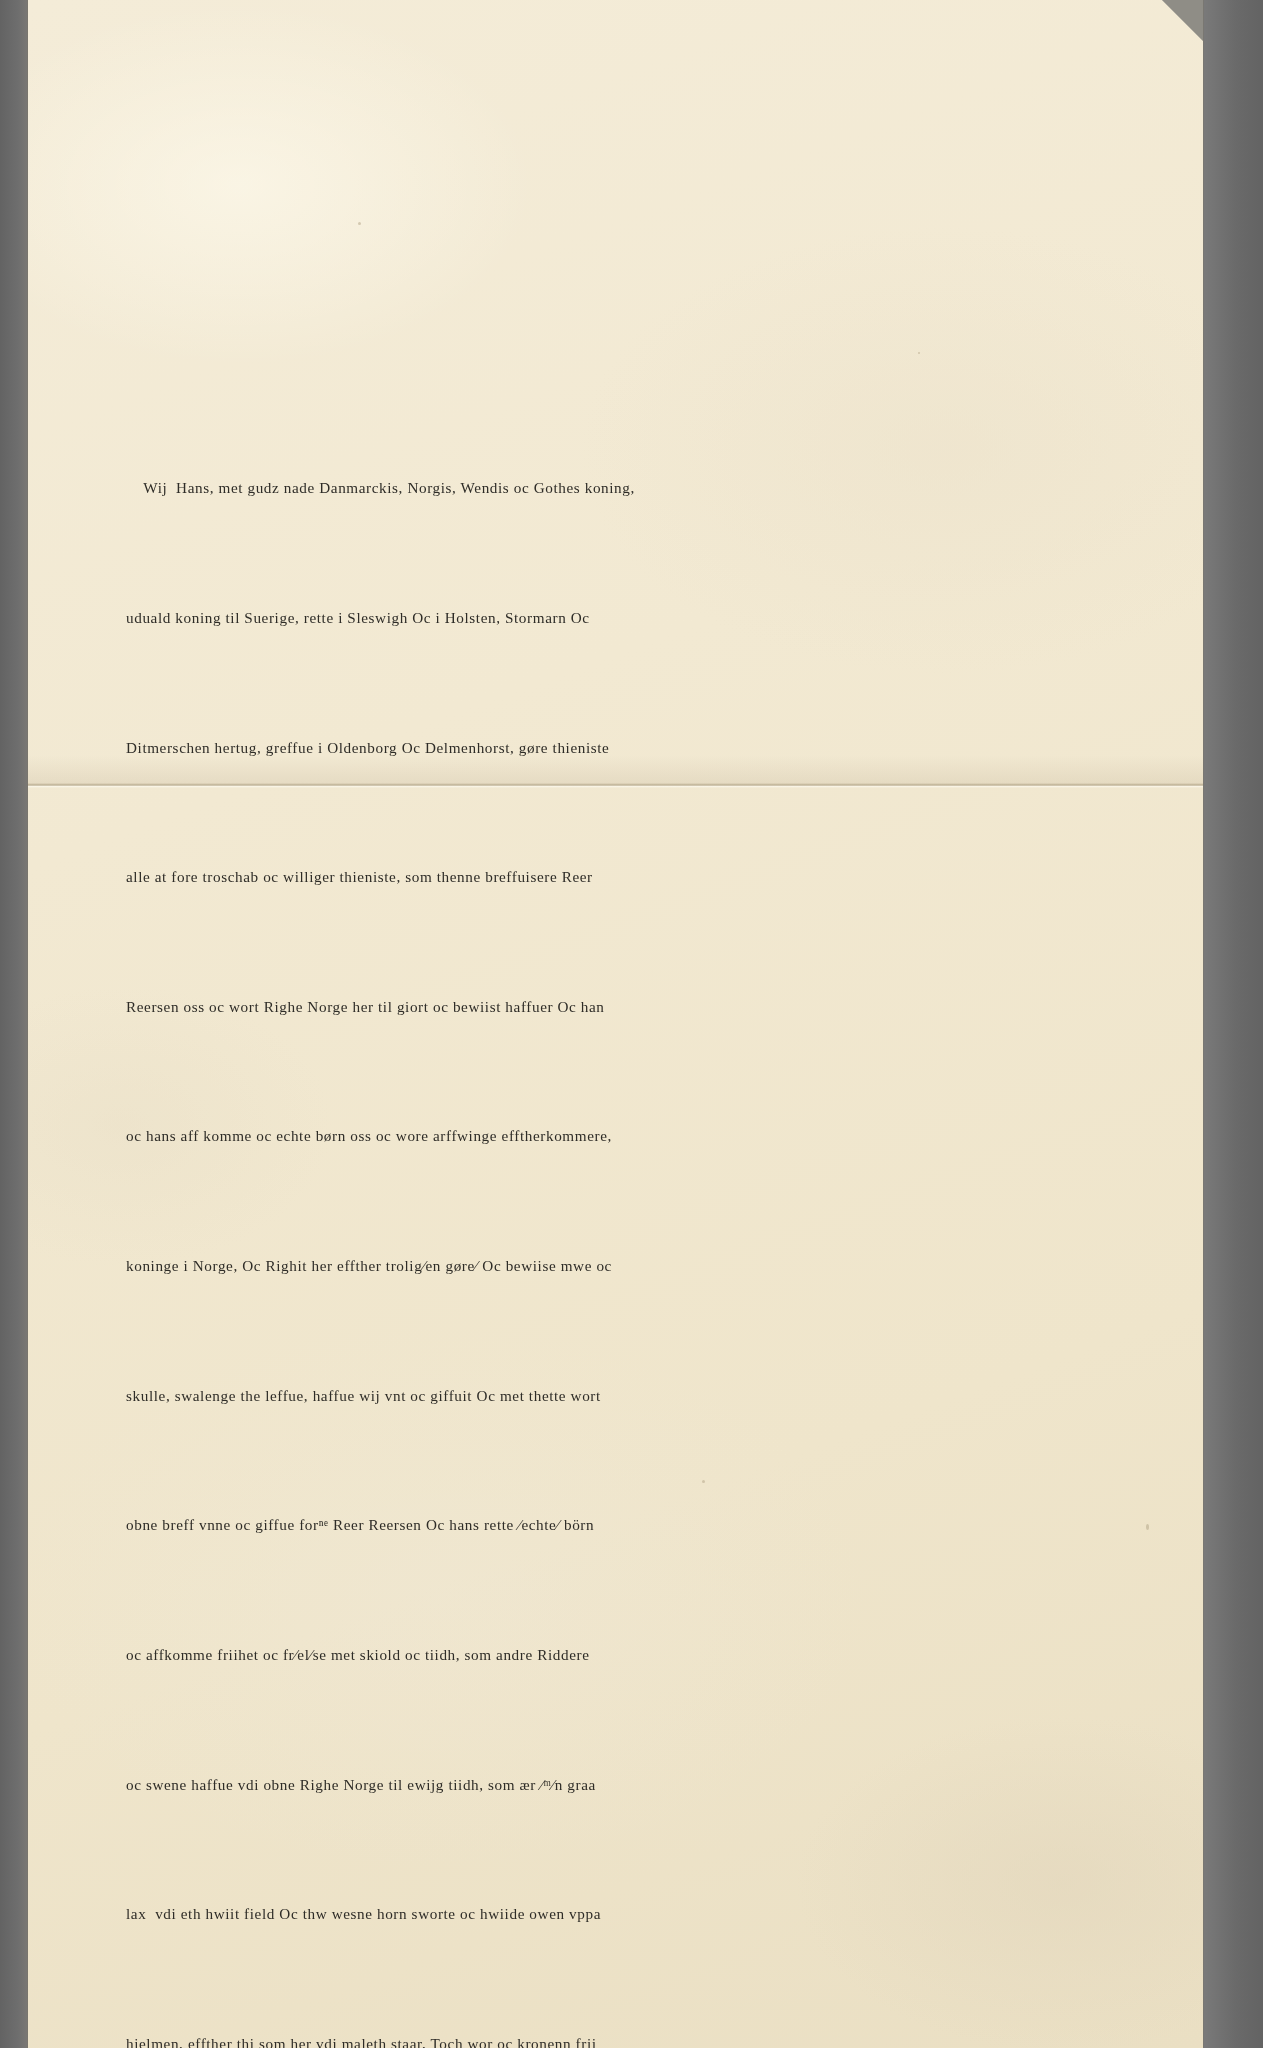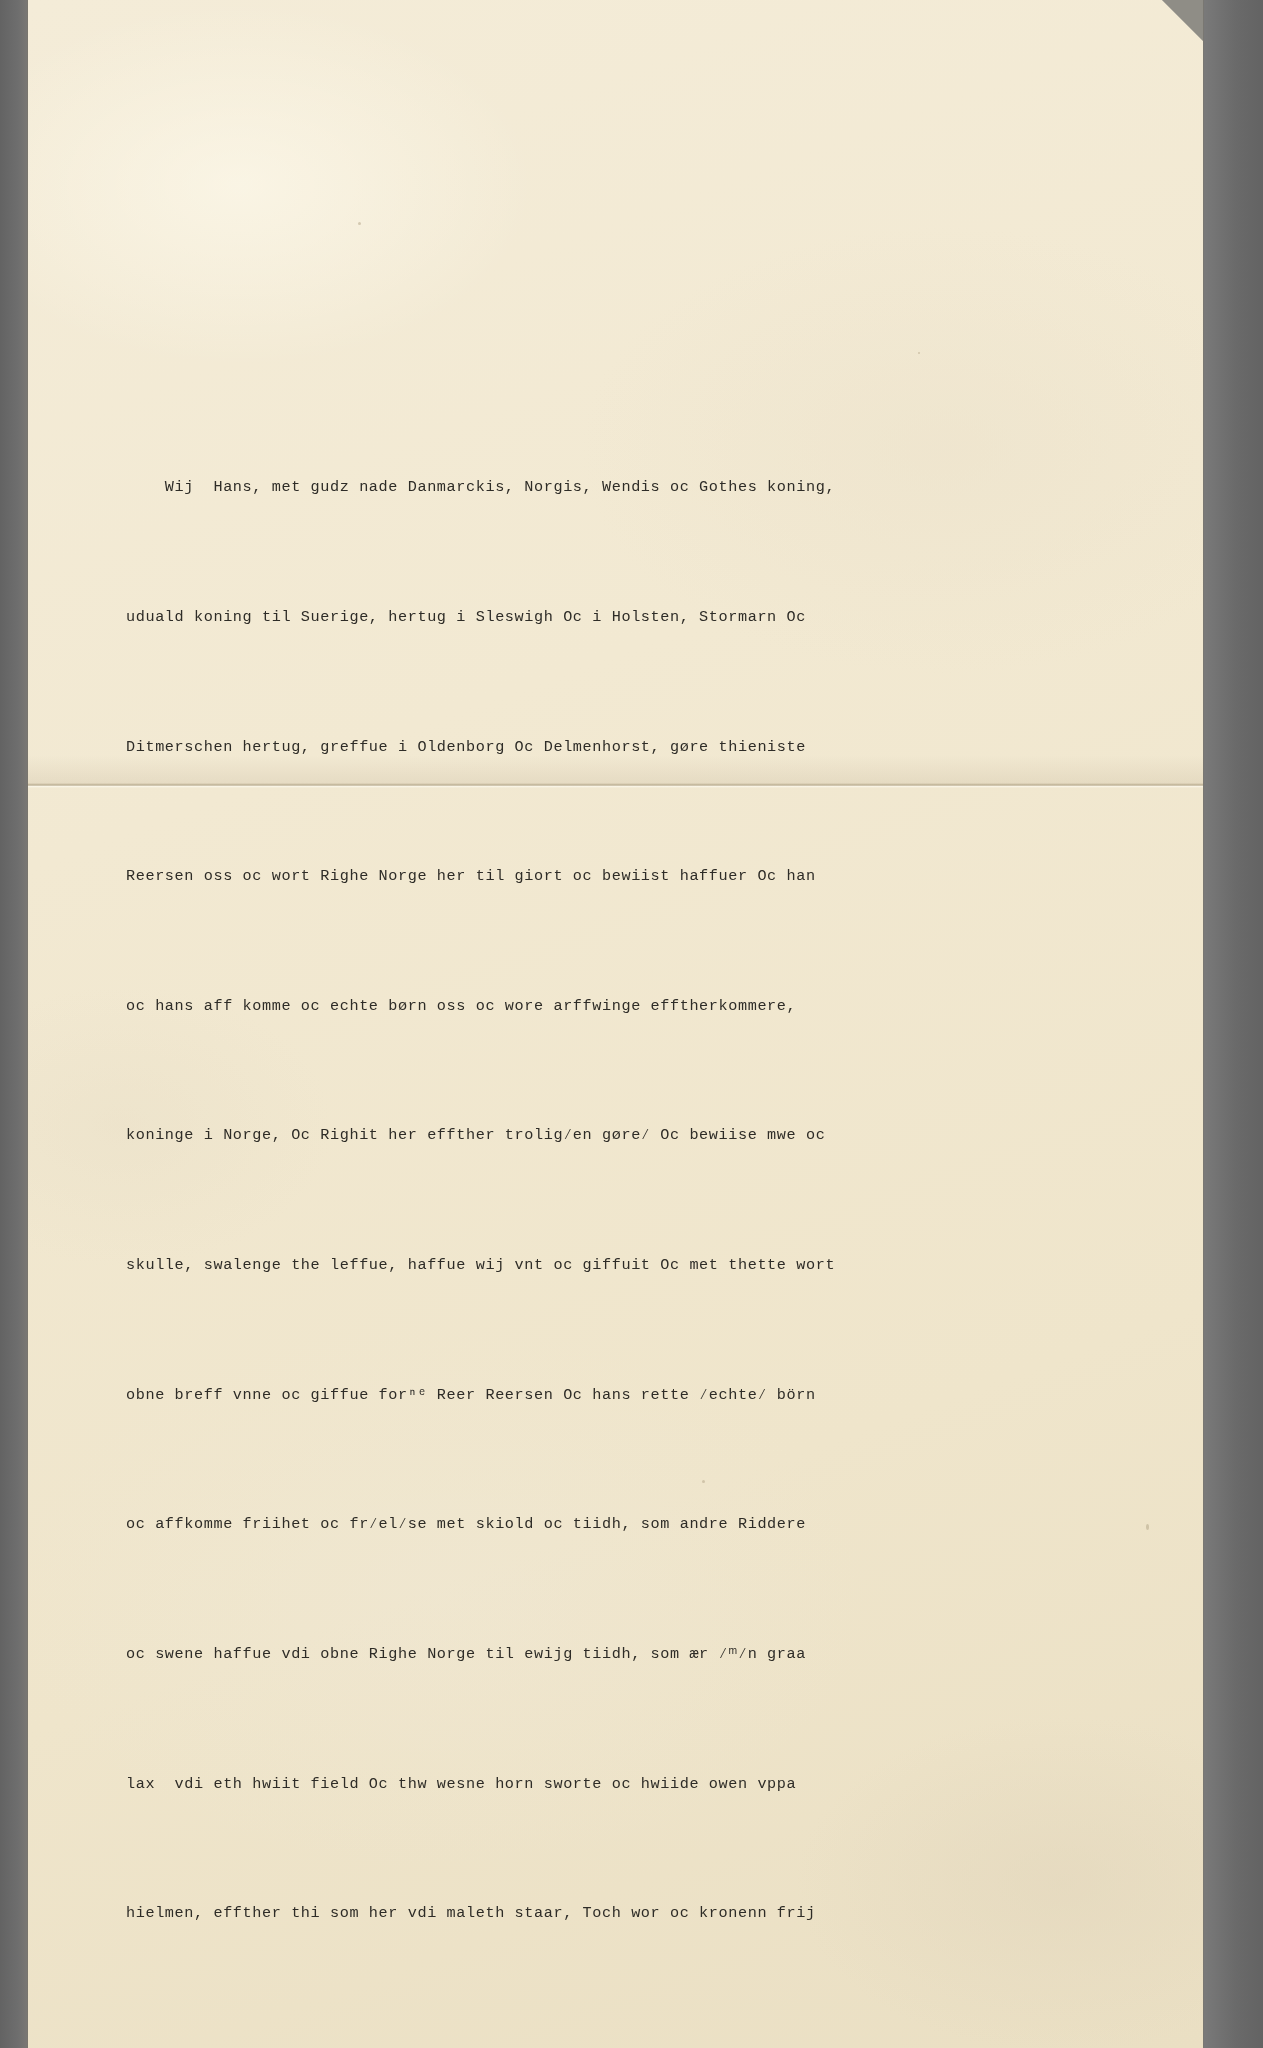--- a/index.html
+++ b/index.html
@@ -105,21 +105,21 @@
     top: 380px;
     width: 940px;
     color: #2e2c27;
     font-size: 15.2px;
     line-height: 43.2px;
     letter-spacing: 0.6px;
     white-space: pre-wrap;
   }
   .line {
     white-space: pre;
-    font-family: Liberation Mono, monospace;
+    font-family: Liberation Serif, serif;
   }
 </style>
 </head>
 <body>
 
 <div id="scan">
 
   <div class="left-strip"></div>
   <div class="right-strip"></div>
 
@@ -129,22 +129,23 @@
     <div class="fold-shadow"></div>
     <div class="fold-crease"></div>
 
     <div class="speck" style="left:330px; top:222px; width:3px; height:3px;"></div>
     <div class="speck" style="left:674px; top:1480px; width:3px; height:3px;"></div>
     <div class="speck" style="left:890px; top:352px; width:2px; height:2px;"></div>
     <div class="speck" style="left:1118px; top:1524px; width:3px; height:6px;"></div>
 
     <div class="text-block">
       <div class="line">    Wij  Hans, met gudz nade Danmarckis, Norgis, Wendis oc Gothes koning,</div>
-      <div class="line">uduald koning til Suerige, hertug i Sleswigh Oc i Holsten, Stormarn Oc</div>
+      <div class="line">uduald koning til Suerige, rette i Sleswigh Oc i Holsten, Stormarn Oc</div>
       <div class="line">Ditmerschen hertug, greffue i Oldenborg Oc Delmenhorst, gøre thieniste</div>
+      <div class="line">alle at fore troschab oc williger thieniste, som thenne breffuisere Reer</div>
       <div class="line">Reersen oss oc wort Righe Norge her til giort oc bewiist haffuer Oc han</div>
       <div class="line">oc hans aff komme oc echte børn oss oc wore arffwinge efftherkommere,</div>
       <div class="line">koninge i Norge, Oc Righit her effther trolig⁄en gøre⁄ Oc bewiise mwe oc</div>
       <div class="line">skulle, swalenge the leffue, haffue wij vnt oc giffuit Oc met thette wort</div>
       <div class="line">obne breff vnne oc giffue forⁿᵉ Reer Reersen Oc hans rette ⁄echte⁄ börn</div>
       <div class="line">oc affkomme friihet oc fr⁄el⁄se met skiold oc tiidh, som andre Riddere</div>
       <div class="line">oc swene haffue vdi obne Righe Norge til ewijg tiidh, som ær ⁄ᵐ⁄n graa</div>
       <div class="line">lax  vdi eth hwiit field Oc thw wesne horn sworte oc hwiide owen vppa</div>
       <div class="line">hielmen, effther thi som her vdi maleth staar, Toch wor oc kronenn frij</div>
       

